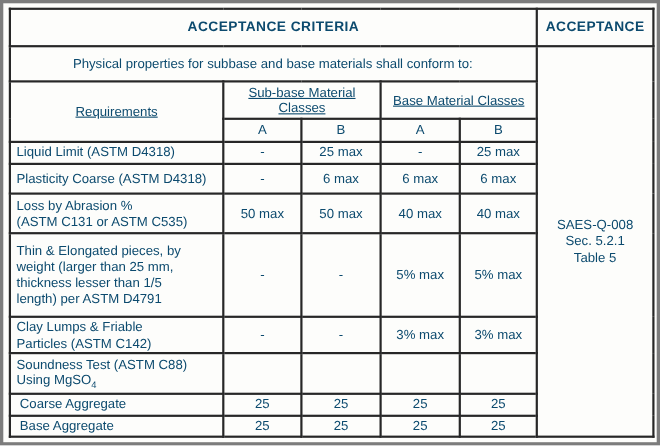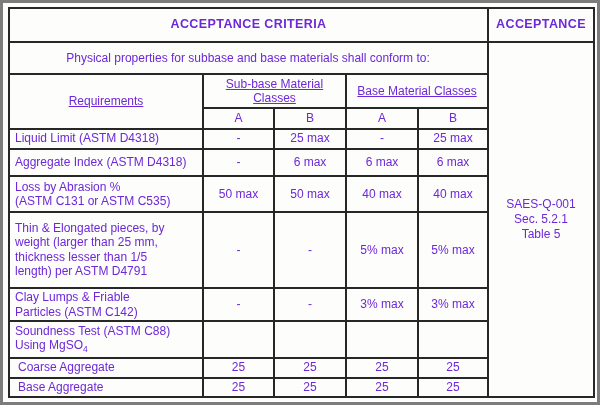--- a/index.html
+++ b/index.html
@@ -9,21 +9,21 @@
   }
   .page {
     position: relative;
     width: 600px;
     height: 405px;
     box-sizing: border-box;
     background: #fdfdfb;
     border: 3px solid #7c7c7c;
     padding: 4px 5px;
     font-family: "Liberation Sans", sans-serif;
-    color: #6d28d9;
+    color: #0c4a6e;
     overflow: hidden;
   }
   table.spec-table {
     border-collapse: collapse;
     table-layout: fixed;
     width: 587px;
     height: 391px;
   }
   td {
     border: 2px solid #272727;
@@ -99,21 +99,21 @@
     </colgroup>
 
     <tbody>
         <tr class="r1">
       <td class="th" colspan="5">ACCEPTANCE CRITERIA</td>
       <td class="th">ACCEPTANCE</td>
     </tr>
 
     <tr class="r2">
       <td class="intro" colspan="5">Physical properties for subbase and base materials shall conform to:</td>
-      <td class="refcell" rowspan="11">SAES-Q-001
+      <td class="refcell" rowspan="11">SAES-Q-008
 Sec. 5.2.1
 Table 5</td>
     </tr>
 
     <tr class="r3">
       <td class="colhead" rowspan="2">Requirements</td>
       <td class="colhead" colspan="2">Sub-base Material
 Classes</td>
       <td class="colhead" colspan="2">Base Material Classes</td>
     </tr>
@@ -127,21 +127,21 @@
 
     <tr class="r5">
       <td class="rowlabel">Liquid Limit (ASTM D4318)</td>
       <td class="value">-</td>
       <td class="value">25 max</td>
       <td class="value">-</td>
       <td class="value">25 max</td>
     </tr>
 
     <tr class="r6">
-      <td class="rowlabel">Aggregate Index (ASTM D4318)</td>
+      <td class="rowlabel">Plasticity Coarse (ASTM D4318)</td>
       <td class="value">-</td>
       <td class="value">6 max</td>
       <td class="value">6 max</td>
       <td class="value">6 max</td>
     </tr>
 
     <tr class="r7">
       <td class="rowlabel">Loss by Abrasion %
 (ASTM C131 or ASTM C535)</td>
       <td class="value">50 max</td>

